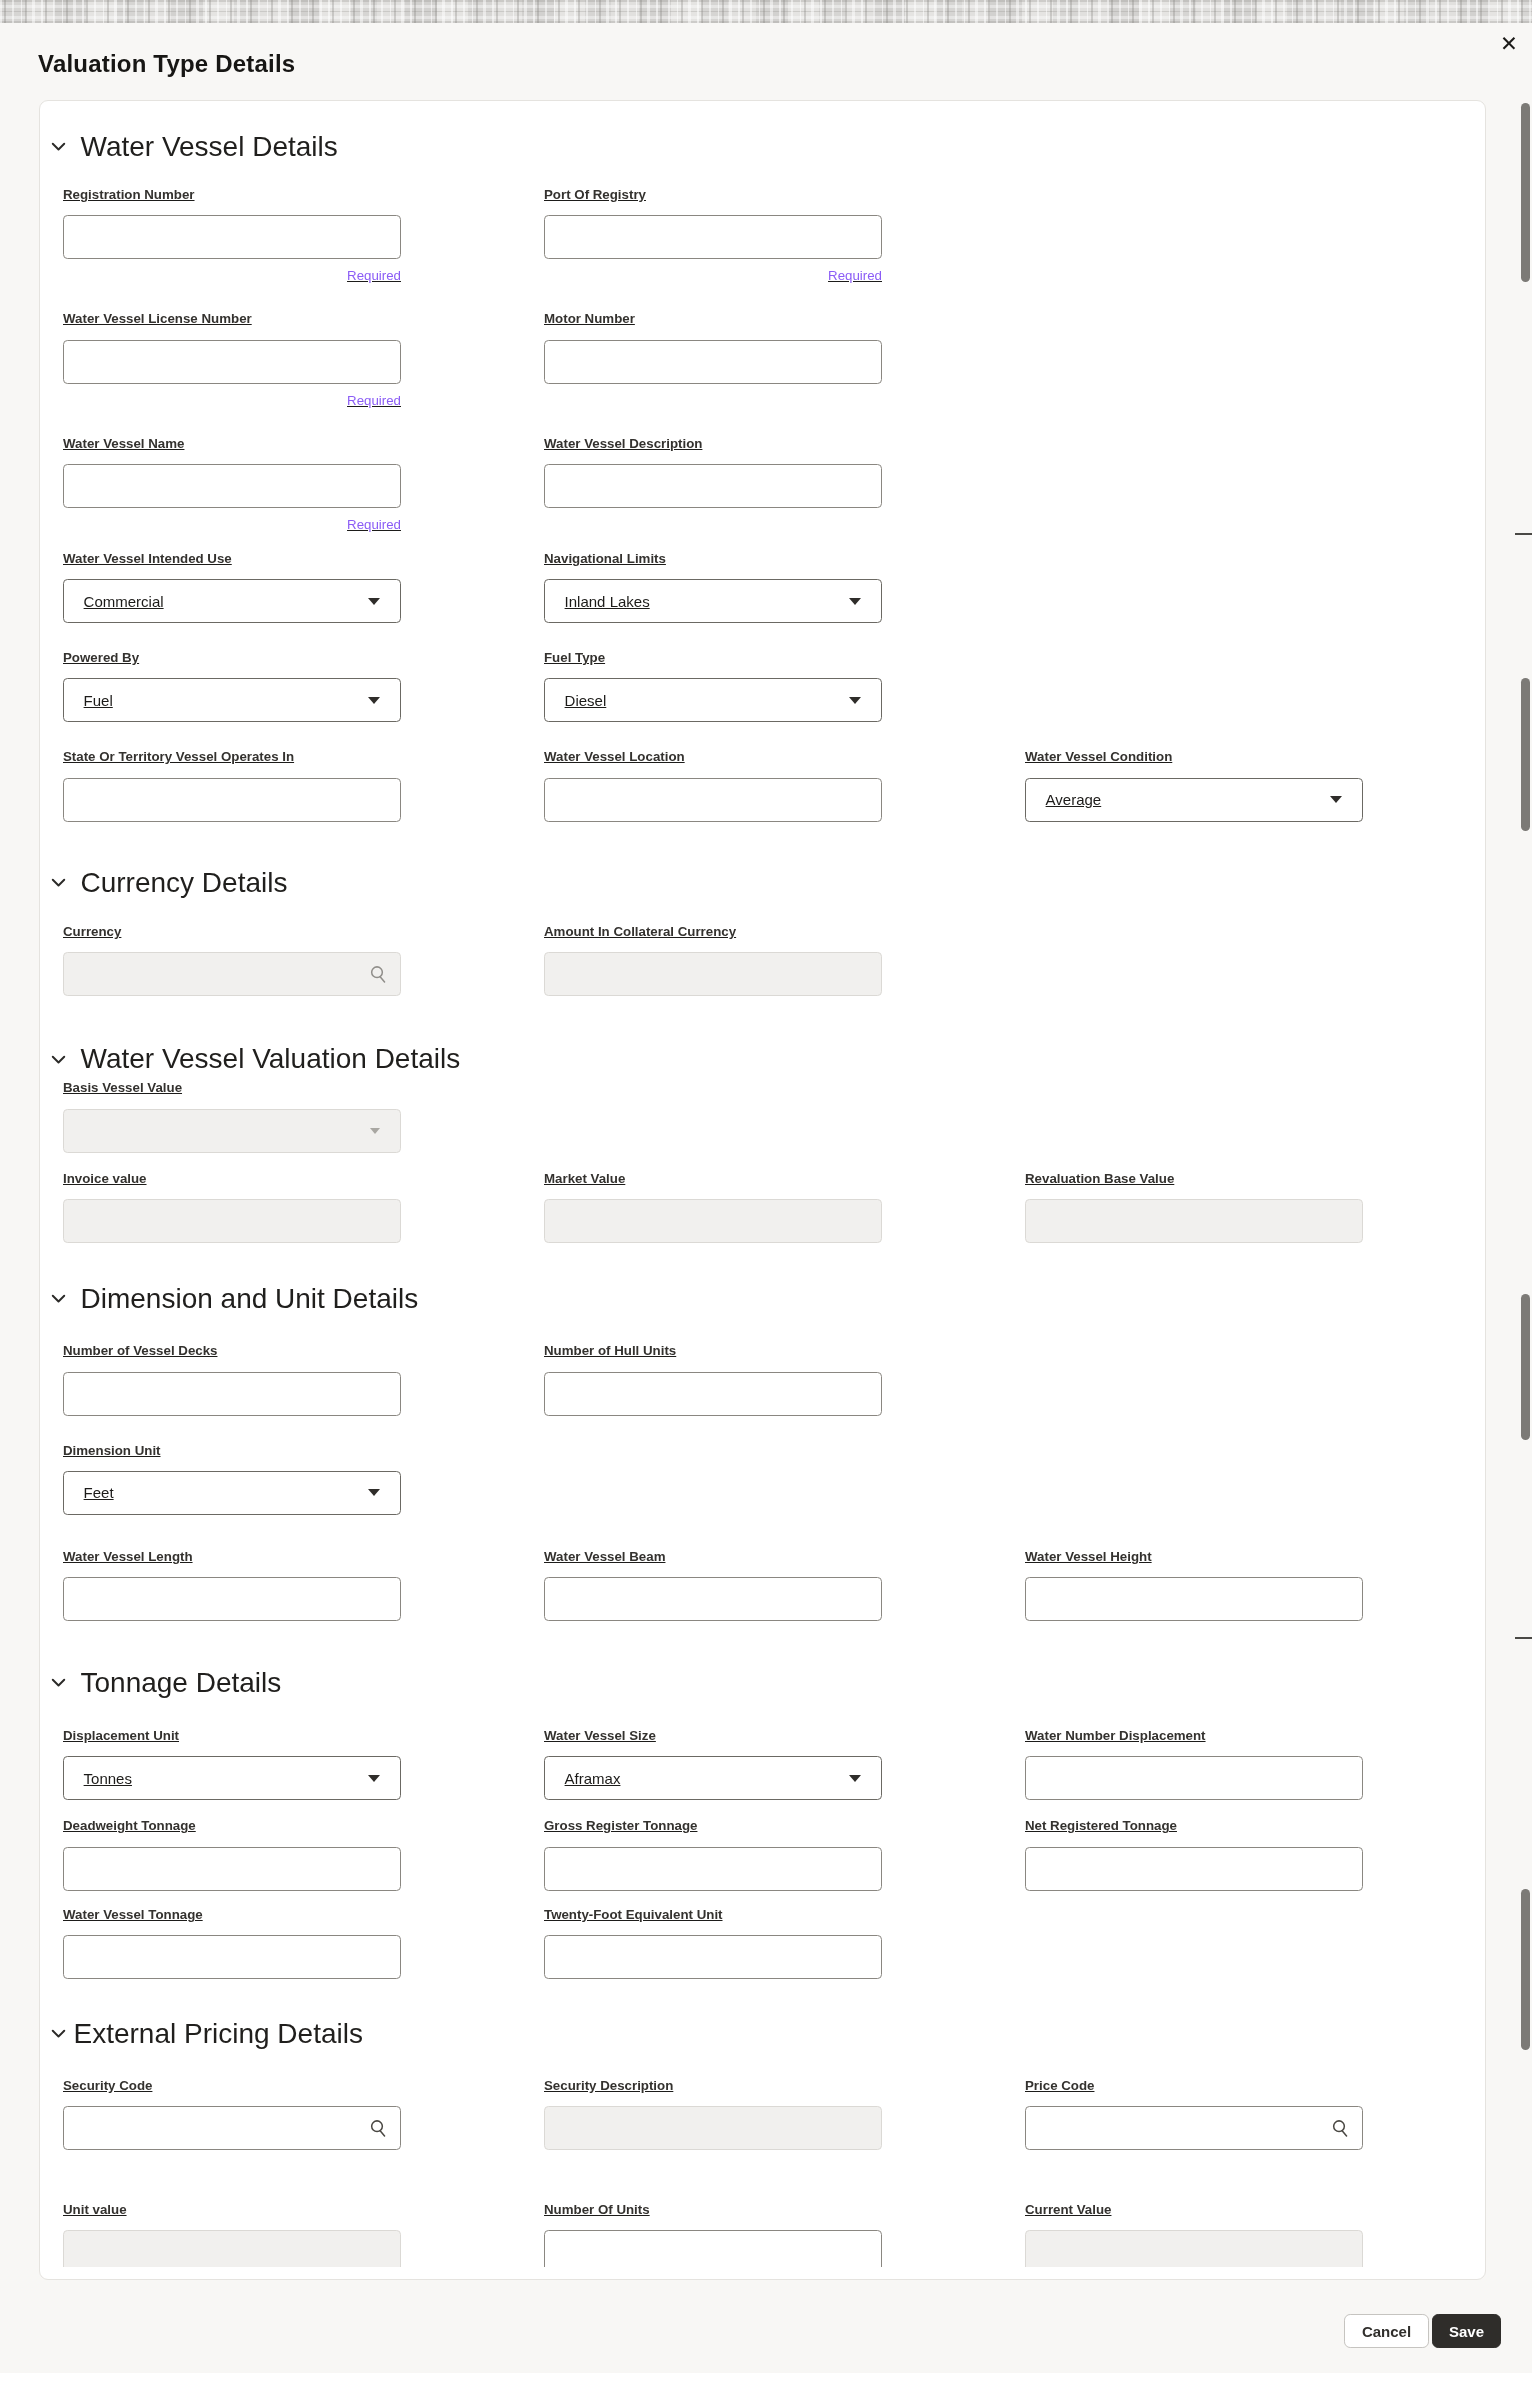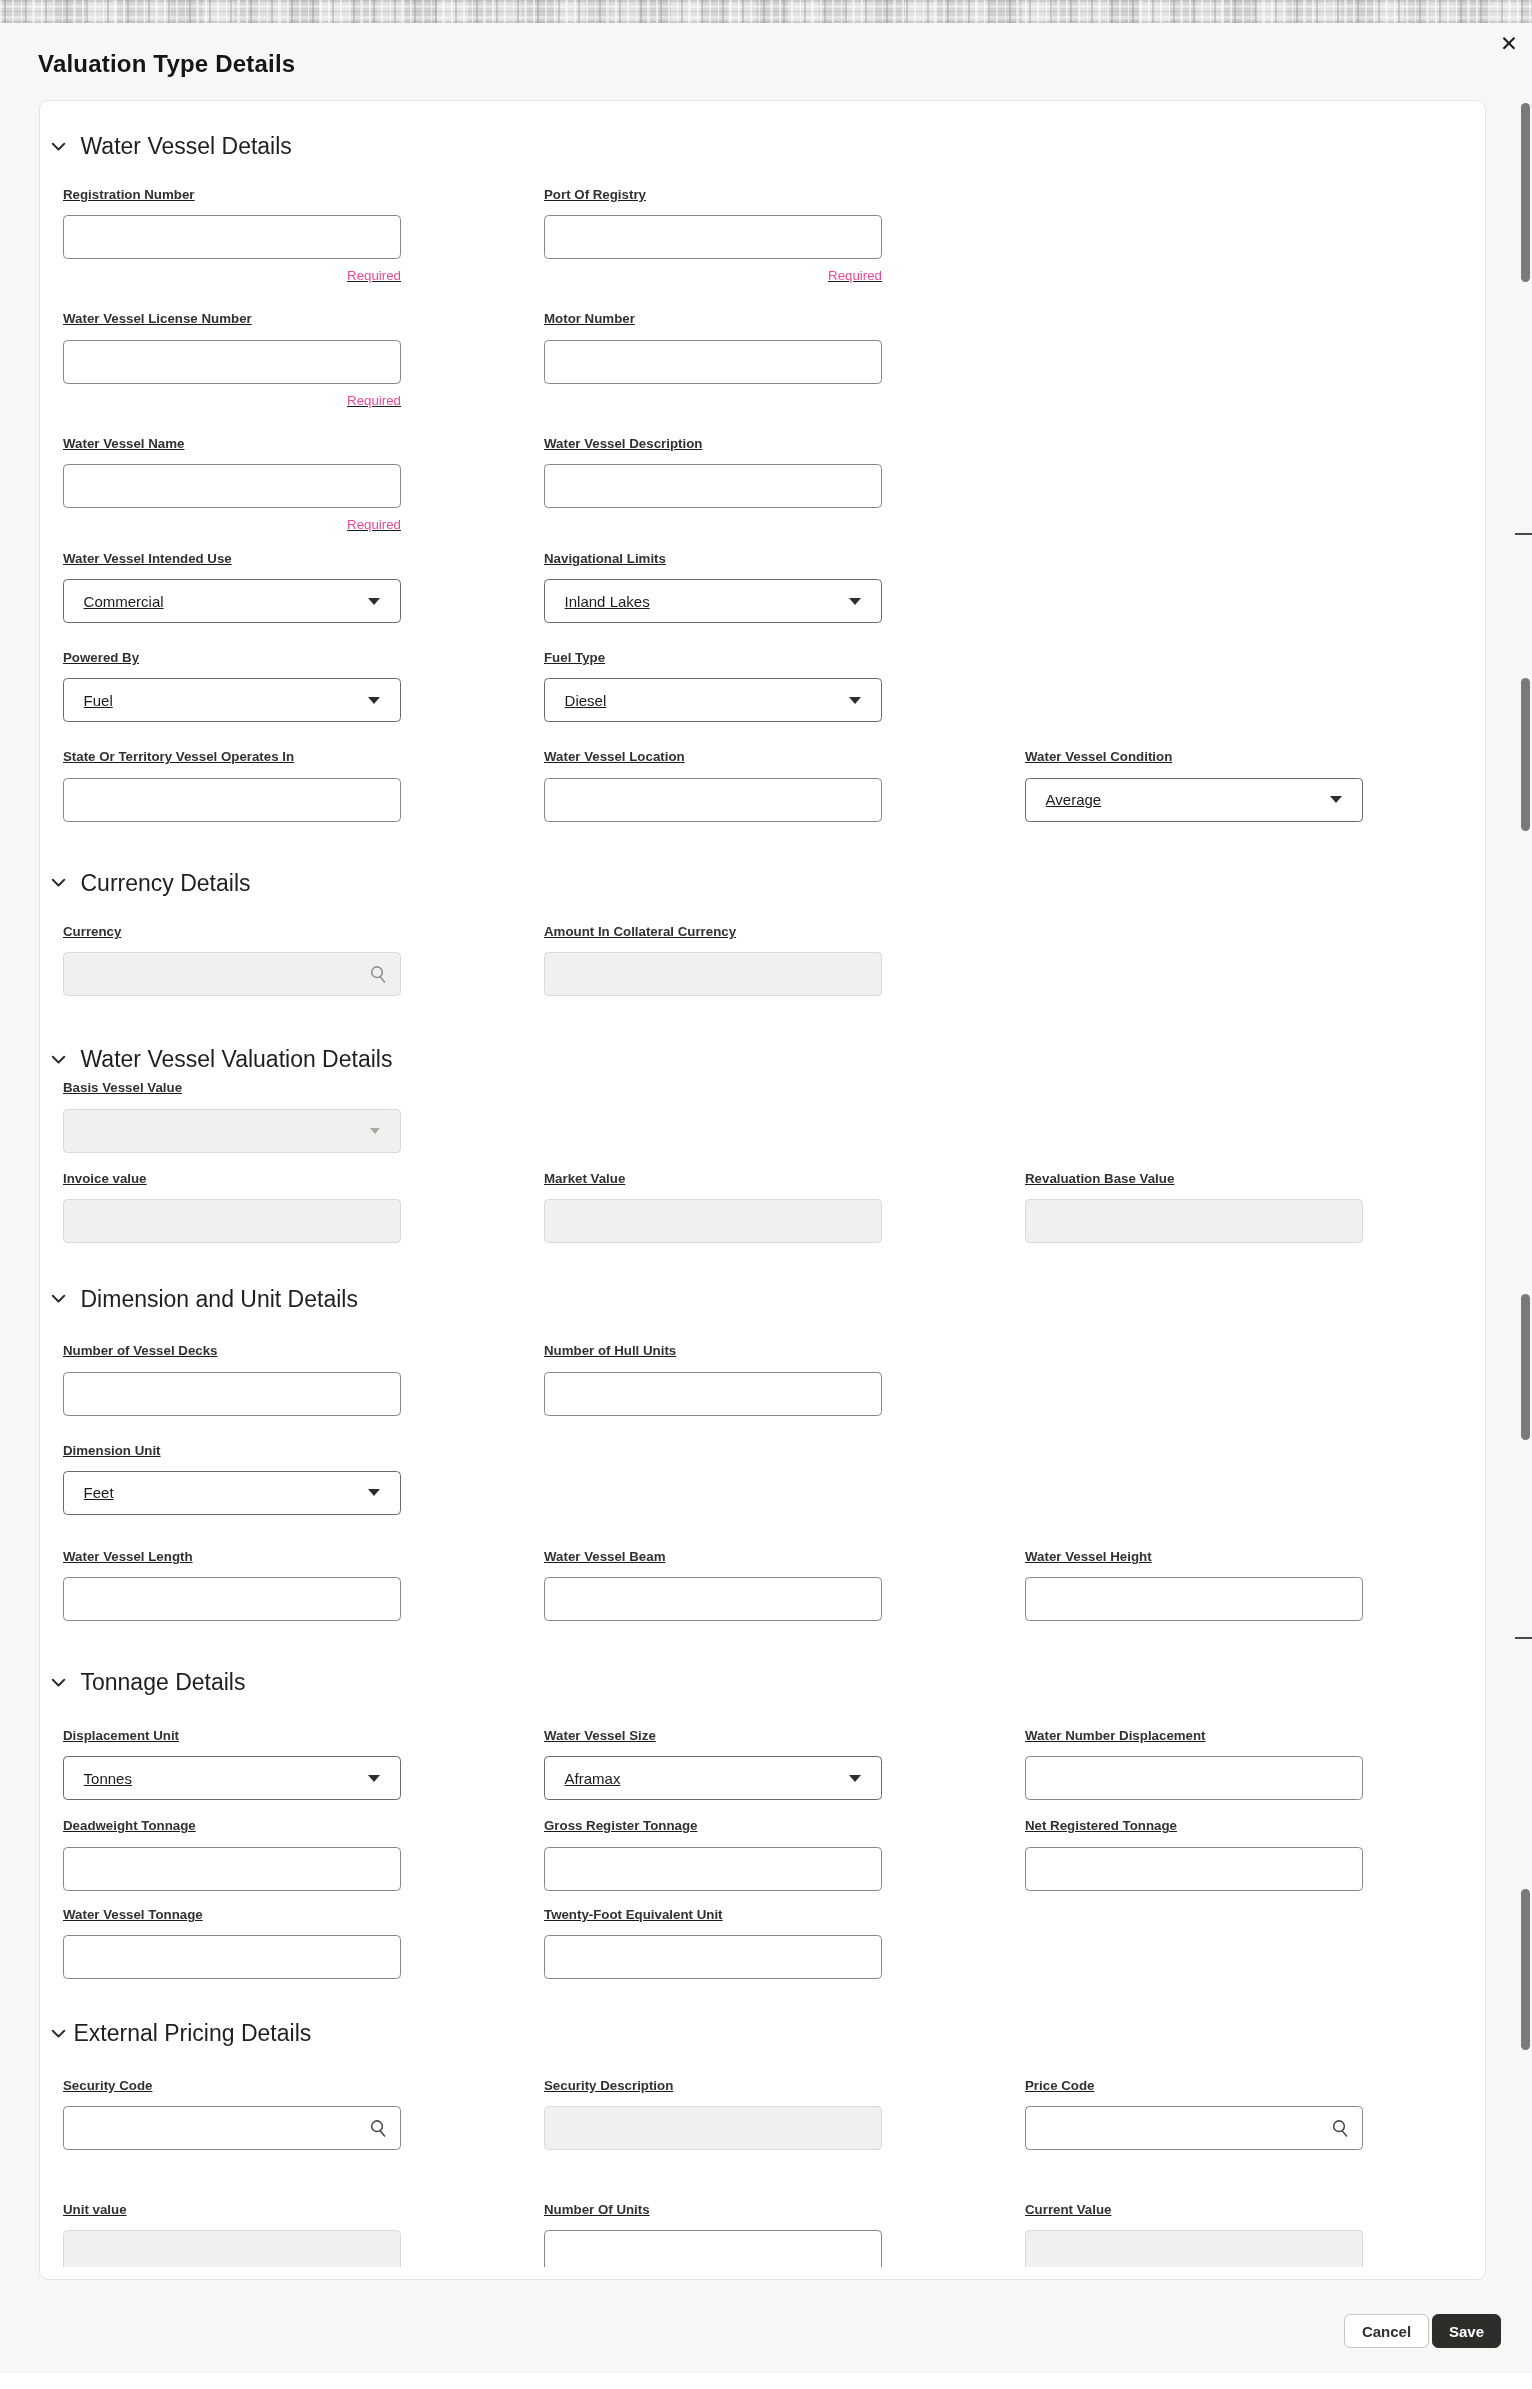--- a/index.html
+++ b/index.html
@@ -33,21 +33,21 @@
     background:#ffffff; border:0.9px solid #e5e3df; border-radius:9px;
   }
   .card-body {
     height:2166px; overflow:hidden; padding-left:23px; padding-right:18px;
   }
   .section-header {
     display:flex; align-items:center; gap:15px; height:27px;
     margin-left:-12.5px; cursor:pointer; width:max-content;
   }
   .section-header .chev { display:flex; align-items:center; }
-  .section-title { font-size:23px; font-weight:400; color:#201f1d; }
+  .section-title { font-size:28px; font-weight:400; color:#201f1d; }
   .form-row {
     display:grid; grid-template-columns:338px 338px 338px; column-gap:143px;
     align-items:start;
   }
   .field { width:338px;text-decoration:underline; }
   .field-label {
     font-size:13.3px; font-weight:700; color:#34322f;
     height:19.6px; line-height:19.6px; margin-bottom:10.7px;
     white-space:nowrap; overflow:hidden;
   }
@@ -66,21 +66,21 @@
   .control.select { border-color:#6b6963; justify-content:space-between; cursor:pointer; }
   .control.disabled { background:#f1f0ee; border-color:#dbd9d5; color:#8f8d89; cursor:default; }
   .caret {
     width:0; height:0; border-left:6.2px solid transparent; border-right:6.2px solid transparent;
     border-top:7.1px solid #2f2d2a; margin-left:10.7px; flex:none;
   }
   .disabled .caret { border-top-color:#a9a7a2; border-left-width:5.3px; border-right-width:5.3px; border-top-width:6.2px; }
   .search-ico { position:absolute; right:12.5px; top:50%; transform:translateY(-50%); display:flex; }
   .required-note {
     margin-top:9px; height:16px; text-align:right;
-    font-size:13.3px; color:#ec4899; font-weight:400;
+    font-size:13.3px; color:#8b5cf6; font-weight:400;
   }
   
   .scroll-thumb { position:absolute; right:2.7px; width:9px; background:#7c7a76; border-radius:5.3px; }
   .seam-line  { position:absolute; right:0; width:18px; height:1.8px; background:#4a4945; }
   
   .btn {
     position:absolute; top:2314px; height:34px; border-radius:6.2px;
     display:flex; align-items:center; justify-content:center;
     font-size:15px; font-weight:700; cursor:pointer;
   }

